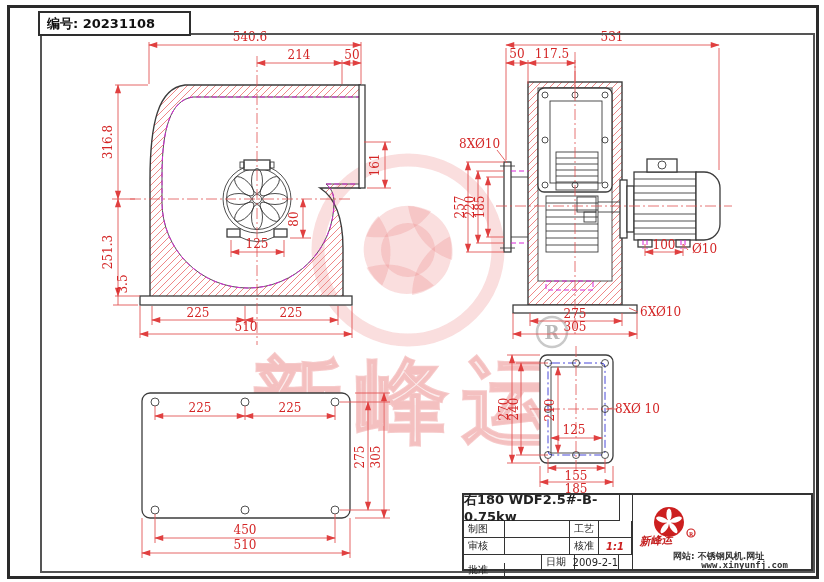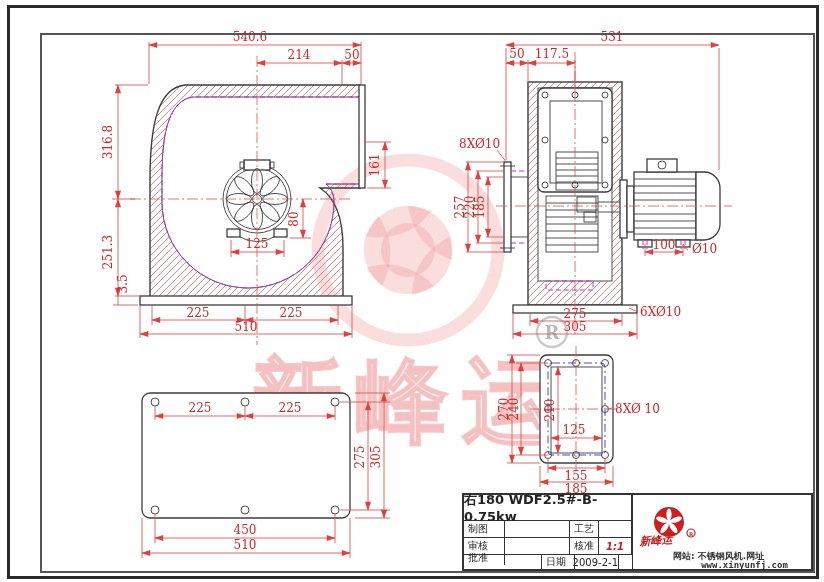--- a/index.html
+++ b/index.html
@@ -17,21 +17,21 @@
   .m{stroke:#d828d8;fill:none;stroke-width:1px;stroke-dasharray:5 3;}
   .c{stroke:#e05050;fill:none;stroke-width:.8px;stroke-dasharray:11 3 2 3;}
   .b{stroke:#4848d8;fill:none;stroke-width:1px;stroke-dasharray:8 3 2 3;}
   .r{stroke:#e25555;fill:none;stroke-width:.9px;}
   .t{fill:#d42626;font:12px "DejaVu Serif",serif;}
   .tm{text-anchor:middle;}
   
   #title-block{left:462px;top:493px;width:351px;height:78px;border:2px solid #333;box-sizing:border-box;background:#fff;}
   .tb-cell{position:absolute;box-sizing:border-box;border-right:1px solid #333;border-bottom:1px solid #333;
            font:10px "DejaVu Sans",sans-serif;color:#222;display:flex;align-items:center;padding-left:4px;}
-  #tb-model{left:0;top:0;width:168px;height:26px;border-right:1.5px solid #333;border-bottom:1px solid #333;
+  #tb-model{left:0;top:0;width:156px;height:26px;border-right:1.5px solid #333;border-bottom:1px solid #333;
             font:bold 13px "DejaVu Sans",sans-serif;justify-content:center;padding-left:0;}
   .scale-red{color:#cc2020;font-weight:bold;justify-content:center;padding-left:0;}
   #logo-area{position:absolute;left:168px;top:0;width:183px;height:74px;border-left:.5px solid #333;}
   #brand-large{position:absolute;left:58px;top:8px;width:125px;text-align:center;
                font:bold 24px "DejaVu Serif",serif;color:#111;letter-spacing:2px;}
   #brand-small{position:absolute;left:-10px;top:38px;width:66px;text-align:center;
                font:bold italic 11px "DejaVu Serif",serif;color:#c41f1f;transform:rotate(-4deg);}
   #site-line{position:absolute;left:40px;top:55px;width:143px;text-align:left;font:bold 9px "DejaVu Sans",sans-serif;color:#333;}
   #url-line{position:absolute;left:40px;top:65px;width:143px;text-align:center;font:bold 9px "DejaVu Sans Mono",monospace;color:#333;}
 </style>
@@ -321,20 +321,23 @@
       <line x1="142" y1="518" x2="142" y2="558" class="r"></line>
           <line x1="350" y1="518" x2="350" y2="558" class="r"></line>
       <line x1="142" y1="553" x2="350" y2="553" class="r" marker-start="url(#a)" marker-end="url(#a)"></line>
       <text x="245" y="549" class="t tm">510</text>
     </g>
   </g>
 </svg>
 
 <div class="abs" id="inner-frame"></div>
 <div class="abs" id="outer-border"></div>
+<div class="abs" id="serial-box">
+  <span>编号: 20231108</span>
+</div>
 
 <div class="abs" id="title-block">
   <div class="tb-cell" id="tb-model">
     <span>右180 WDF2.5#-B-0.75kw</span>
   </div>
 
   <div class="tb-cell" style="left:0;top:26px;width:41px;height:17px;">
         <span>制图</span>
       </div>
   <div class="tb-cell" style="left:41px;top:26px;width:65px;height:17px;"></div>
@@ -347,21 +350,21 @@
         <span>审核</span>
       </div>
   <div class="tb-cell" style="left:41px;top:43px;width:65px;height:17px;"></div>
   <div class="tb-cell" style="left:106px;top:43px;width:29px;height:17px;">
         <span>核准</span>
       </div>
   <div class="tb-cell scale-red" style="left:135px;top:43px;width:33px;height:17px;border-right:1.5px solid #333;font-style:italic;">
         <span>1:1</span>
       </div>
 
-  <div class="tb-cell" style="left:0;top:56px;width:41px;height:14px;border-bottom:none;">
+  <div class="tb-cell" style="left:0;top:68px;width:41px;height:14px;border-bottom:none;">
         <span>批准</span>
       </div>
   <div class="tb-cell" style="left:41px;top:60px;width:37px;height:14px;border-bottom:none;"></div>
   <div class="tb-cell" style="left:78px;top:60px;width:33px;height:14px;border-bottom:none;">
         <span>日期</span>
       </div>
   <div class="tb-cell" style="left:98px;top:60px;width:57px;height:14px;border-bottom:none;border-right:1.5px solid #333;justify-content:flex-end;padding-left:0;">
         <span>2009-2-1</span>
       </div>
 

